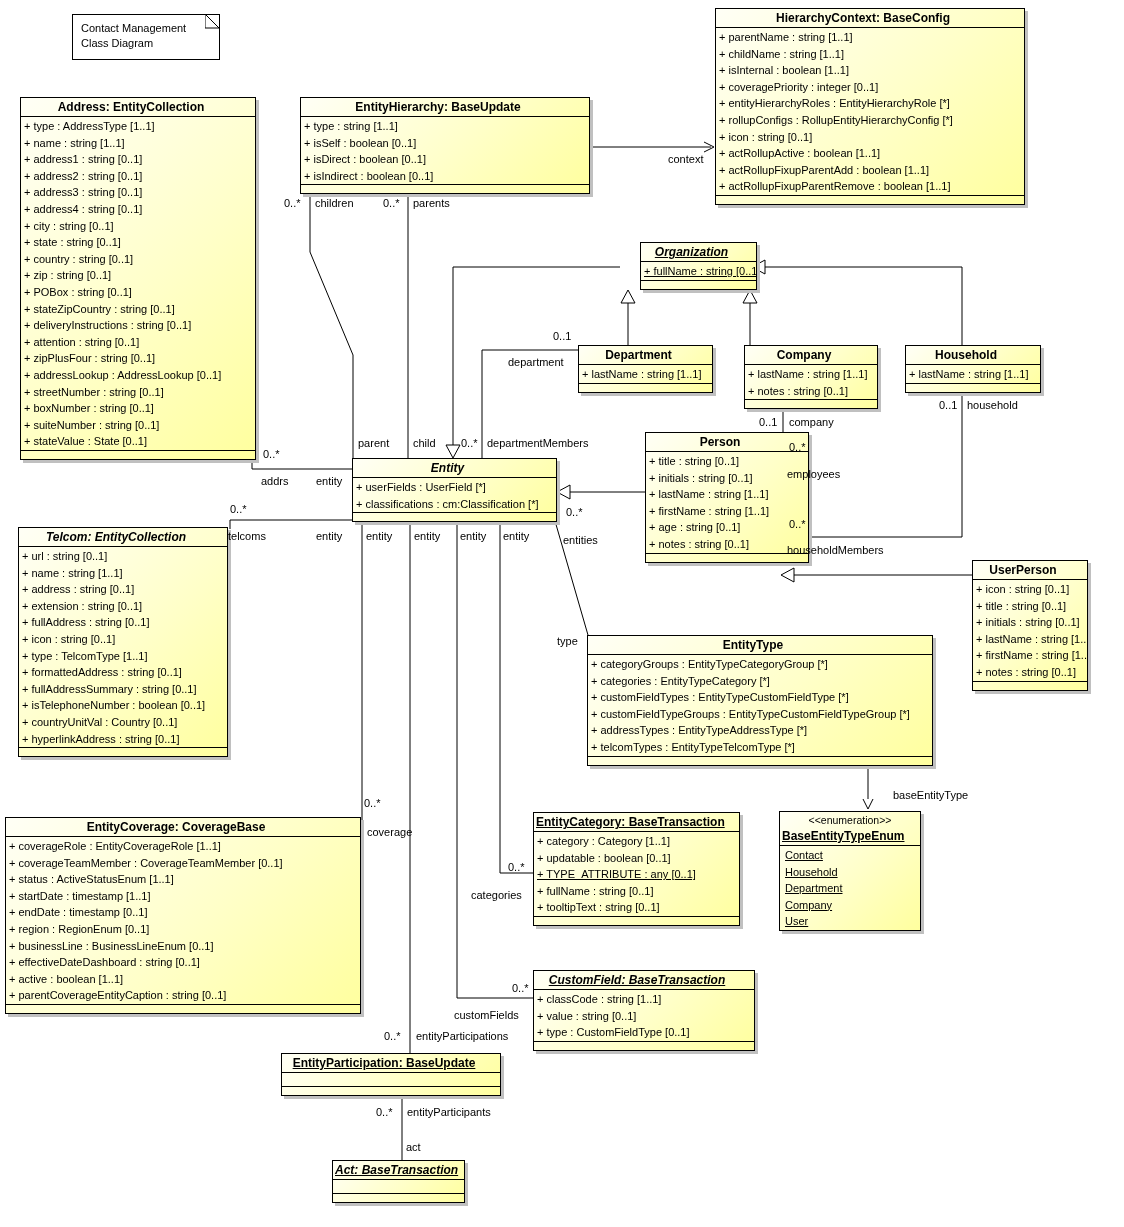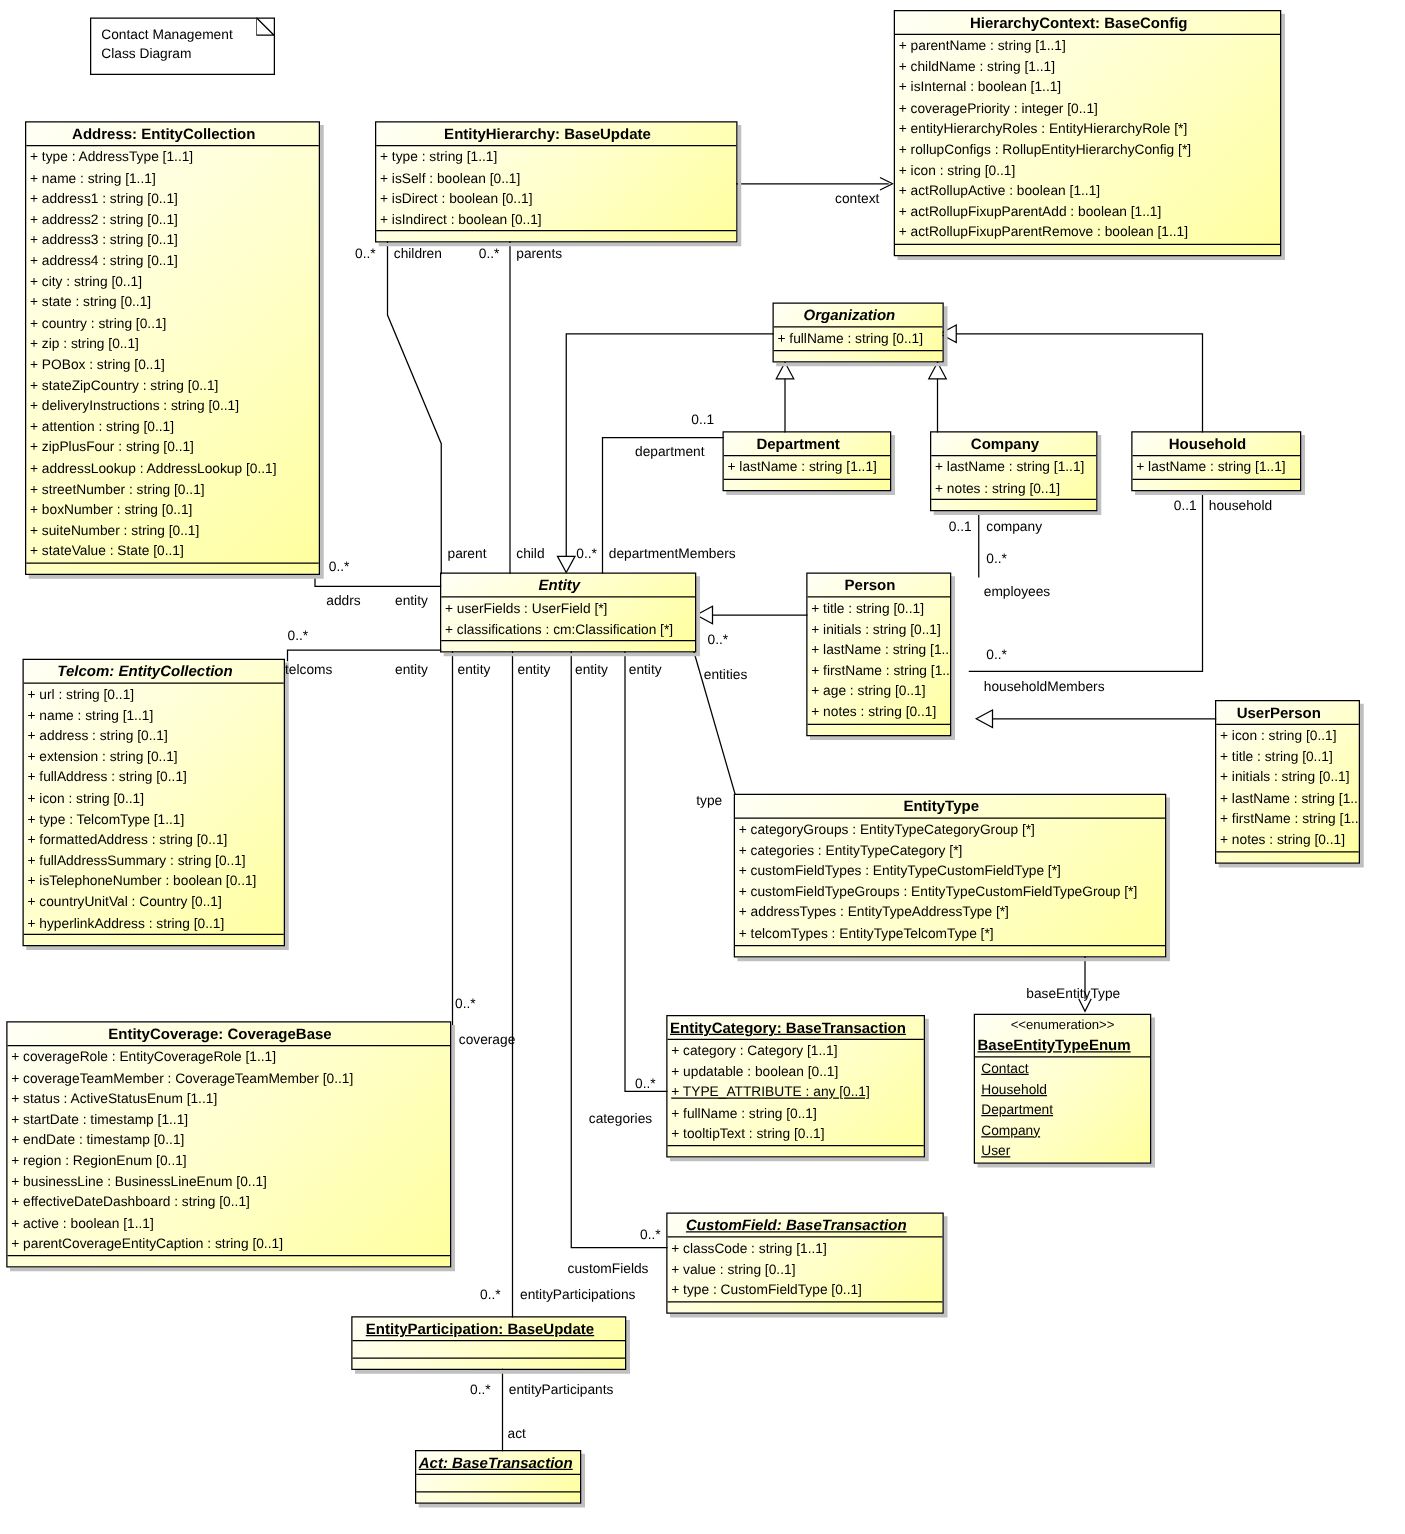--- a/index.html
+++ b/index.html
@@ -146,21 +146,21 @@
           <div class="attr">+ coveragePriority : integer [0..1]</div>
           <div class="attr">+ entityHierarchyRoles : EntityHierarchyRole [*]</div>
           <div class="attr">+ rollupConfigs : RollupEntityHierarchyConfig [*]</div>
           <div class="attr">+ icon : string [0..1]</div>
           <div class="attr">+ actRollupActive : boolean [1..1]</div>
           <div class="attr">+ actRollupFixupParentAdd : boolean [1..1]</div>
           <div class="attr">+ actRollupFixupParentRemove : boolean [1..1]</div>
         </div>
         <div class="cls-ops"></div>
       </div>
-      <div class="uml-class" style="left: 618px; top: 242px; width: 137px;">
+      <div class="uml-class" style="left: 640px; top: 242px; width: 117px; text-decoration: underline;">
         <div class="cls-title italic">Organization</div>
         <div class="cls-attrs">
           <div class="attr">+ fullName : string [0..1]</div>
         </div>
         <div class="cls-ops"></div>
       </div>
       <div class="uml-class" style="left: 578px; top: 345px; width: 135px;">
         <div class="cls-title">Department</div>
         <div class="cls-attrs">
           <div class="attr">+ lastName : string [1..1]</div>
@@ -183,21 +183,21 @@
         <div class="cls-ops"></div>
       </div>
       <div class="uml-class" style="left: 352px; top: 458px; width: 205px;">
         <div class="cls-title italic">Entity</div>
         <div class="cls-attrs">
           <div class="attr">+ userFields : UserField [*]</div>
           <div class="attr">+ classifications : cm:Classification [*]</div>
         </div>
         <div class="cls-ops"></div>
       </div>
-      <div class="uml-class" style="left: 645px; top: 458px; width: 116px;">
+      <div class="uml-class" style="left: 645px; top: 432px; width: 164px;">
         <div class="cls-title">Person</div>
         <div class="cls-attrs">
           <div class="attr">+ title : string [0..1]</div>
           <div class="attr">+ initials : string [0..1]</div>
           <div class="attr">+ lastName : string [1..1]</div>
           <div class="attr">+ firstName : string [1..1]</div>
           <div class="attr">+ age : string [0..1]</div>
           <div class="attr">+ notes : string [0..1]</div>
         </div>
         <div class="cls-ops"></div>
@@ -336,18 +336,18 @@
       <div class="edge-label" style="left: 789px; top: 518px;">0..*</div>
       <div class="edge-label" style="left: 787px; top: 544px;">householdMembers</div>
       <div class="edge-label" style="left: 364px; top: 797px;">0..*</div>
       <div class="edge-label" style="left: 367px; top: 826px;">coverage</div>
       <div class="edge-label" style="left: 508px; top: 861px;">0..*</div>
       <div class="edge-label" style="left: 471px; top: 889px;">categories</div>
       <div class="edge-label" style="left: 512px; top: 982px;">0..*</div>
       <div class="edge-label" style="left: 454px; top: 1009px;">customFields</div>
       <div class="edge-label" style="left: 384px; top: 1030px;">0..*</div>
       <div class="edge-label" style="left: 416px; top: 1030px;">entityParticipations</div>
-      <div class="edge-label" style="left: 821px; top: 789px;">baseEntityType</div>
+      <div class="edge-label" style="left: 893px; top: 789px;">baseEntityType</div>
       <div class="edge-label" style="left: 376px; top: 1106px;">0..*</div>
       <div class="edge-label" style="left: 407px; top: 1106px;">entityParticipants</div>
       <div class="edge-label" style="left: 406px; top: 1141px;">act</div>
     </div>
 </div>
 
 </body></html>

